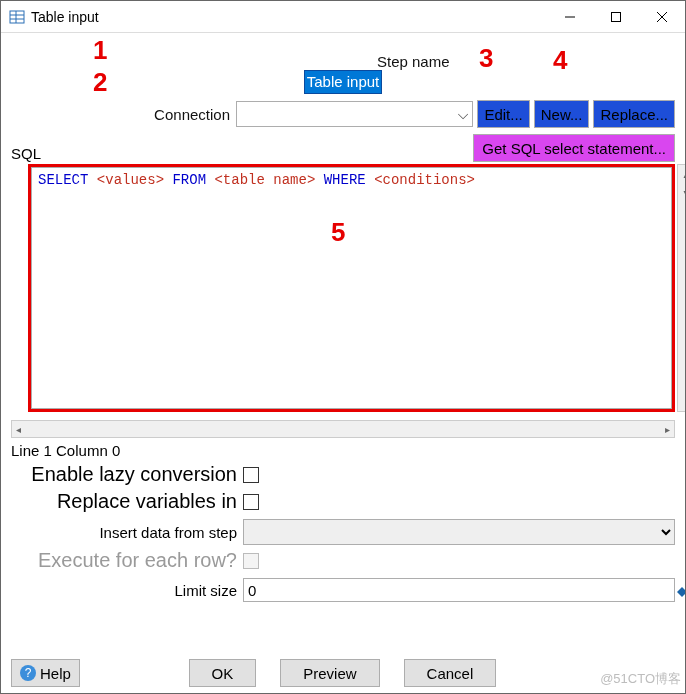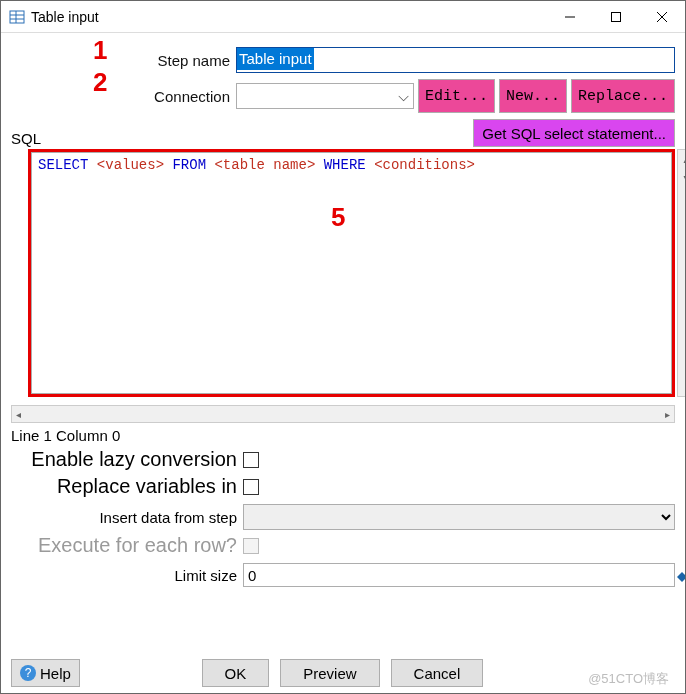--- a/index.html
+++ b/index.html
@@ -33,23 +33,23 @@
   .row { display:flex; align-items:center; margin-bottom:6px; position:relative; }
   .lbl { width:225px; text-align:right; padding-right:6px; font-size:15px; color:#111; }
   .stepname-input {
     flex:1; height:26px; border:1px solid #0a4a9e; background:#fff;
   }
   .stepname-input .sel {
     display:inline-block; background:#0078d7; color:#fff; padding:1px 2px;
     font-size:15px; line-height:20px;
   }
   .btn {
-    background:#ec4899; border:1px solid #adadad; height:34px;
+    background:#1d4ed8; border:1px solid #adadad; height:28px;
     padding:0 8px; font-size:15px; margin-left:4px;
-    display:flex; align-items:center; cursor:default;font-family:Liberation Mono, monospace;
+    display:flex; align-items:center; cursor:default;
   }
   .btn.small { padding:0 6px; }
   .conn-select { flex:1; height:26px; border:1px solid #adadad; background:#fff;
     display:flex; align-items:center; justify-content:flex-end; padding-right:4px;}
 
   .sql-header { display:flex; align-items:flex-end; margin-top:6px;justify-content:center; }
   .sql-lbl { font-size:15px; padding-left:0; }
   .sql-header .spacer { flex:1; }
   .getsql { background:#d946ef; border:1px solid #adadad; height:28px;
     padding:0 8px; font-size:15px; display:flex; align-items:center;}
@@ -94,27 +94,27 @@
   .bottom {
     position:absolute; left:0; right:0; bottom:6px;
     display:flex; align-items:center; padding:0 10px;
   }
   .help-btn {
     background:#e1e1e1; border:1px solid #adadad; height:28px;
     padding:0 8px; font-size:15px; display:flex; align-items:center; gap:4px;
   }
   .help-btn .qicon { width:16px;height:16px; background:#3b8edb; border-radius:50%;
     color:#fff; font-size:12px; display:flex;align-items:center;justify-content:center;}
-  .bottom .mainbtns { flex:1; display:flex; justify-content:center; gap:11px; }
+  .bottom .mainbtns { flex:1; display:flex; justify-content:center; gap:24px; }
   .bottom .mainbtns .btn2 {
     background:#e1e1e1; border:1px solid #adadad; height:28px;
     padding:0 22px; font-size:15px; display:flex; align-items:center;
   }
 
-  .watermark { position:absolute; right:16px; bottom:5px; color:#bdbdbd; font-size:13px; }
+  .watermark { position:absolute; right:4px; bottom:5px; color:#bdbdbd; font-size:13px; }
 
   
   .anno { position:absolute; color:#e60000; font-weight:bold; font-size:26px; pointer-events:none; }
 
   .diamond { width:10px; height:10px; display:inline-block; }
 </style>
 </head>
 <body>
 
 <div class="titlebar">
@@ -145,21 +145,21 @@
     </div>
 </div>
 
 <div class="body">
 
   <span class="anno" style="left:92px; top:2px;">1</span>
   <span class="anno" style="left:92px; top:34px;">2</span>
   <span class="anno" style="left:478px; top:10px;">3</span>
   <span class="anno" style="left:552px; top:12px;">4</span>
 
-  <div class="row" style="margin-top:0;">
+  <div class="row" style="margin-top:6px;flex-direction:column;">
     <div class="lbl">Step name</div>
     <div class="stepname-input">
       <span class="sel">Table input</span>
     </div>
   </div>
 
   <div class="row">
     <div class="lbl">Connection</div>
     <div class="conn-select">
       <span style="color:#555;">⌵</span>

